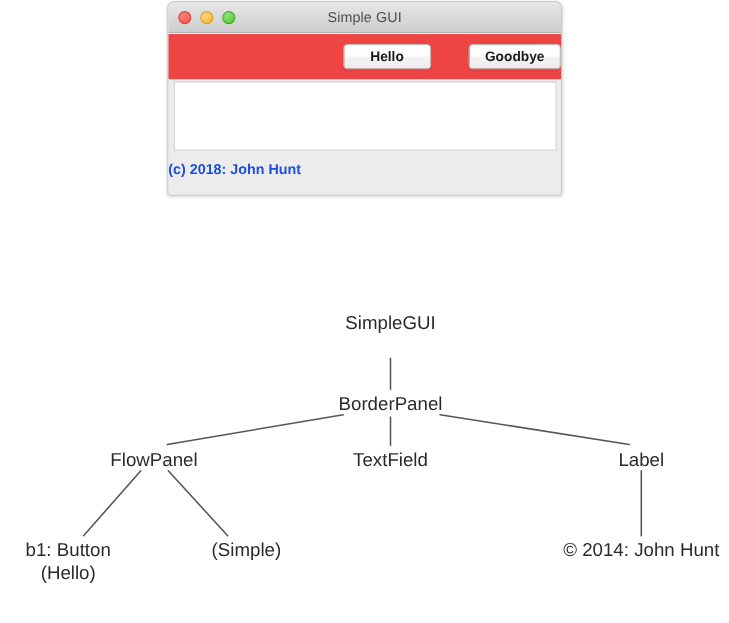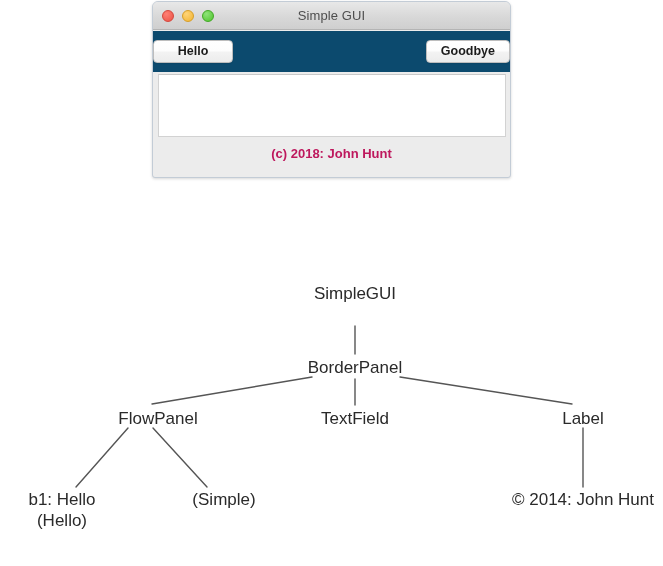--- a/index.html
+++ b/index.html
@@ -65,24 +65,24 @@
   .tl-min    { background: radial-gradient(circle at 35% 30%, #ffd479, #f1b431); border: 1px solid #d79e28; }
   .tl-max    { background: radial-gradient(circle at 35% 30%, #8fe37a, #4fc42c); border: 1px solid #41a825; }
 
   
   #button-row {
     position: absolute;
     left: 0; right: 0;
     top: 29px;
     height: 41px;
     display: flex;
-    justify-content: space-between;
+    justify-content: flex-end;
     align-items: center;
-    gap: 19px;
-    background: #0c4a6e;
+    gap: 34px;
+    background: #ef4444;
   }
   .aqua-btn {
     min-width: 80px;
     height: 23px;
     padding: 0 14px;
     background: linear-gradient(to bottom, #ffffff 0%, #fdfdfd 48%, #f3f3f3 52%, #ececec 100%);
     border: 1px solid #bdbdbd;
     border-radius: 4px;
     box-shadow: 0 1px 1px rgba(0,0,0,0.07);
     font-family: "Liberation Sans", sans-serif;
@@ -114,25 +114,24 @@
     resize: none;
   }
 
   
   #footer-label {
     position: absolute;
     left: 0; right: 0;
     top: 138px;
     height: 30px;
     line-height: 28px;
-    text-align: center;
     font-family: "Liberation Sans", sans-serif;
     font-size: 13px;
     font-weight: bold;
-    color: #be185d;
+    color: #1d4ed8;
     background: #ececec;
   }
 
   
   #diagram {
     position: absolute;
     left: 0;
     top: 0;
     width: 663px;
     height: 476px;
@@ -201,34 +200,34 @@
   </svg>
 
   <div class="node" style="left:355px; top:283px;">
     <span class="ln">SimpleGUI</span>
   </div>
 
   <div class="node" style="left:355px; top:357px;">
     <span class="ln">BorderPanel</span>
   </div>
 
-  <div class="node" style="left:158px; top:408px;text-align:right;">
+  <div class="node" style="left:140px; top:408px;text-align:right;">
     <span class="ln">FlowPanel</span>
   </div>
 
   <div class="node" style="left:355px; top:408px;">
     <span class="ln">TextField</span>
   </div>
 
   <div class="node" style="left:583px; top:408px;">
     <span class="ln">Label</span>
   </div>
 
   <div class="node" style="left:62px; top:489px;">
-    <span class="ln">b1: Hello</span>
+    <span class="ln">b1: Button</span>
     <span class="ln">(Hello)</span>
   </div>
 
   <div class="node" style="left:224px; top:489px;">
     <span class="ln">(Simple)</span>
   </div>
 
   <div class="node" style="left:583px; top:489px;">
     <span class="ln">© 2014: John Hunt</span>
   </div>

